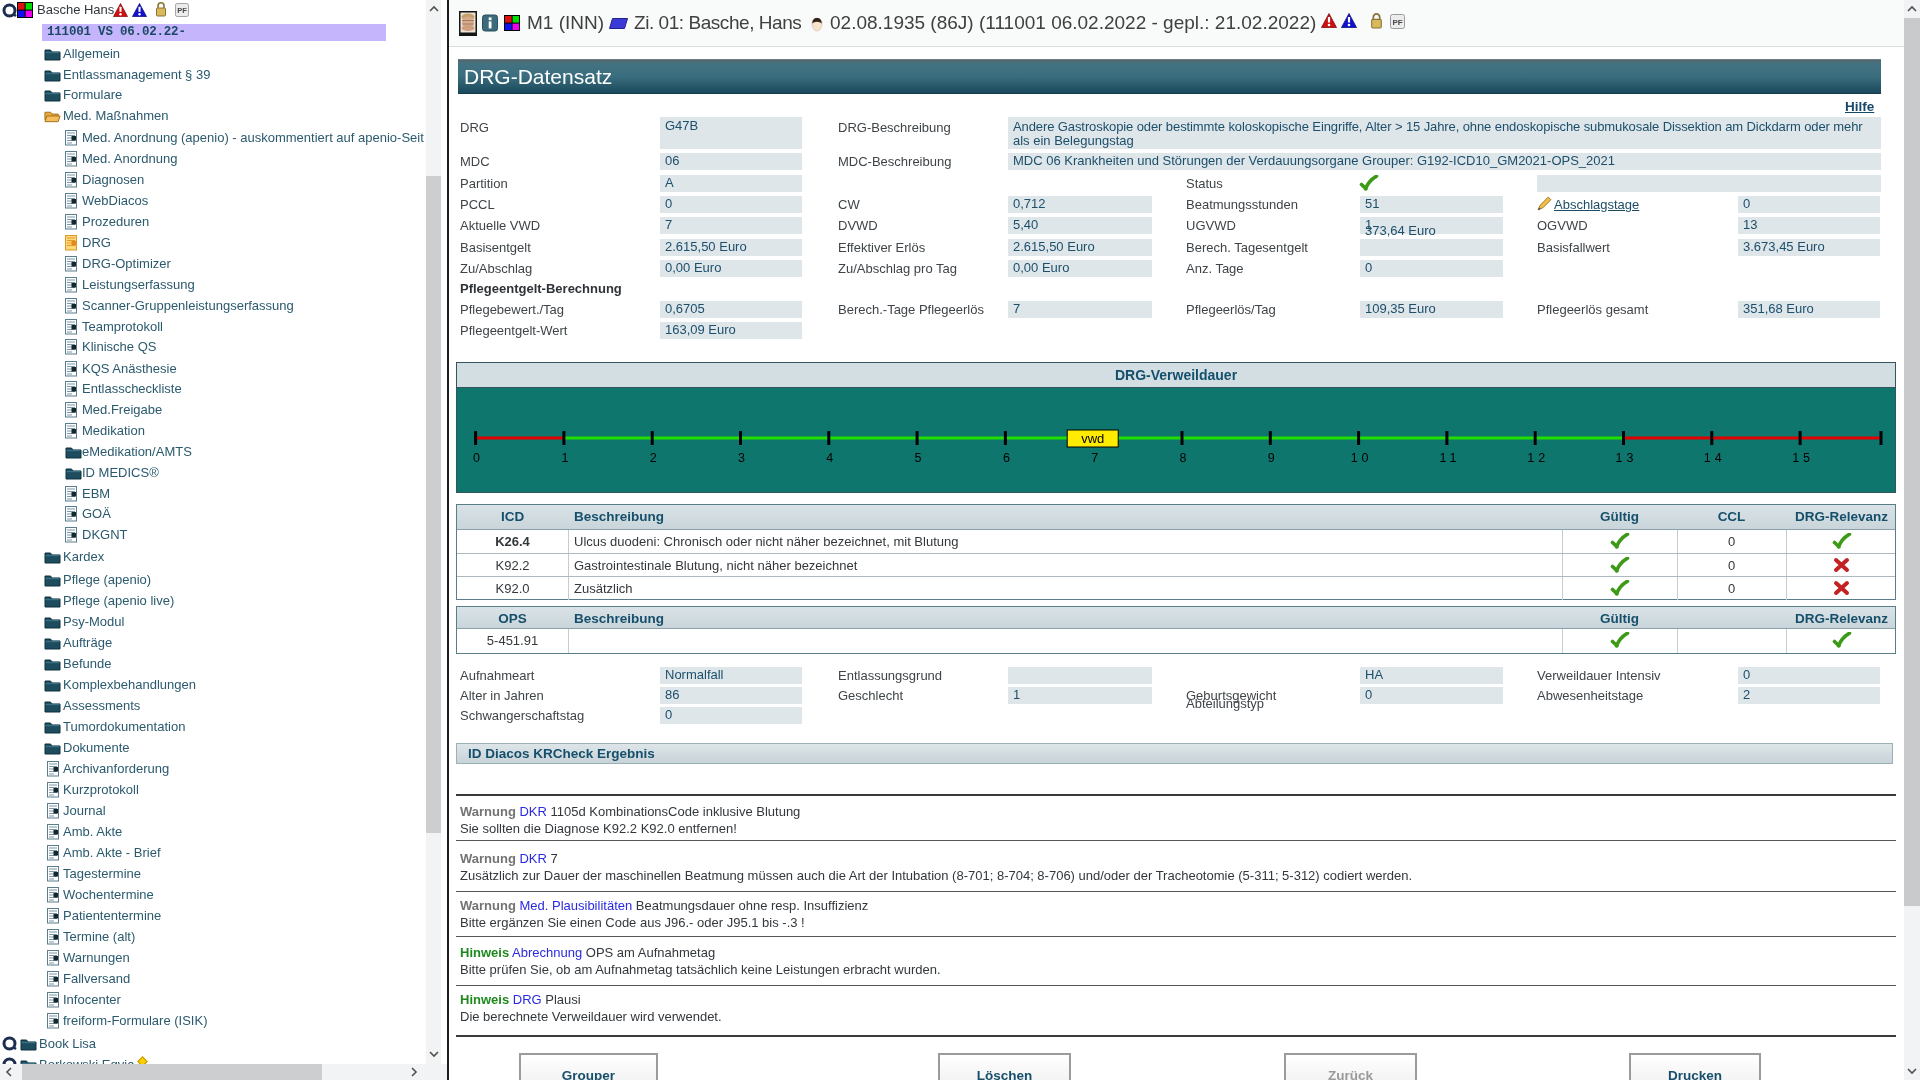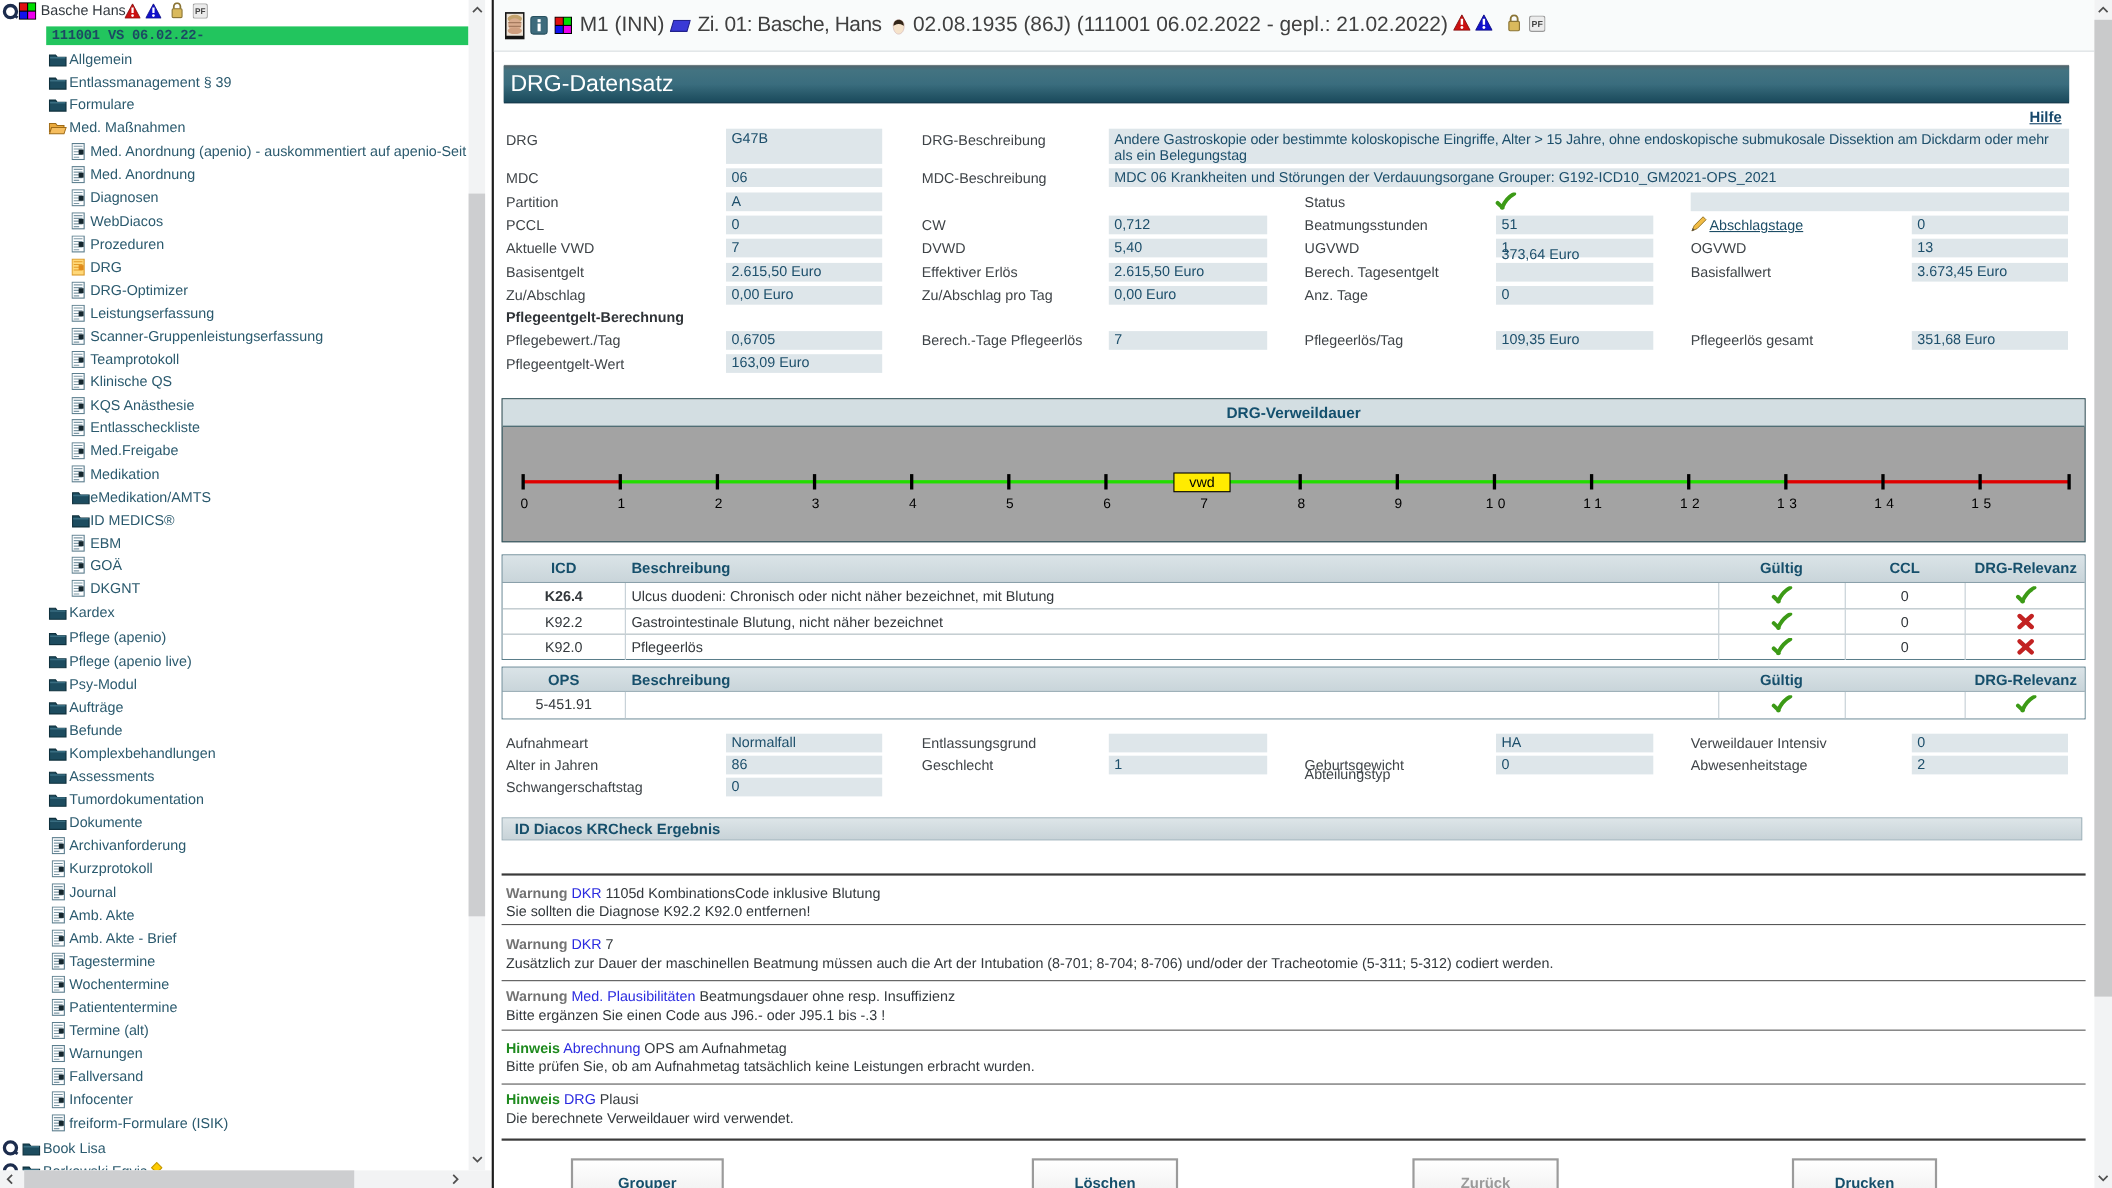--- a/index.html
+++ b/index.html
@@ -1,39 +1,39 @@
 <!DOCTYPE html>
 <html><head>
 <meta charset="utf-8">
 <style>
 *{margin:0;padding:0;box-sizing:border-box;}
 html,body{width:1920px;height:1080px;overflow:hidden;background:#fff;
   font-family:"Liberation Sans",sans-serif;}
 .abs{position:absolute;}
 #sidebar{position:absolute;left:0;top:0;width:447px;height:1080px;background:#fff;overflow:hidden;}
 .trow{position:absolute;white-space:nowrap;font-size:13px;color:#2b5a6e;height:21px;line-height:21px;}
-#selrow{position:absolute;left:42px;top:24px;width:384px;height:17px;background:#22c55e;
+#selrow{position:absolute;left:42px;top:24px;width:344px;height:17px;background:#c4b5fd;
   font-family:"Liberation Mono",monospace;font-weight:bold;font-size:12.5px;color:#1c4a63;
   line-height:17px;padding-left:5px;letter-spacing:-0.2px;}
 .sbtrack{position:absolute;background:#f2f3f4;}
 .sbthumb{position:absolute;background:#cdced0;}
 .chev{position:absolute;}
 #topbar{position:absolute;left:449px;top:0;width:1455px;height:47px;background:#f9fbfb;border-bottom:1px solid #d9dfe1;}
 .hdrtext{position:absolute;top:12px;font-size:19px;color:#404040;white-space:nowrap;}
 #drgbar{position:absolute;left:458px;top:59px;width:1423px;height:34px;
   background:linear-gradient(180deg,#50666e 0,#437381 12%,#3a6d7e 50%,#255667 82%,#1a4a5d 100%);
   border-top:1px solid #6f7d82;box-shadow:0 1px 0 #16394a;}
 #drgbar span{position:absolute;left:6px;top:5px;color:#fff;font-size:21px;}
 #hilfe{position:absolute;left:1845px;top:99px;width:32px;font-size:13.5px;font-weight:bold;
   color:#17486b;text-decoration:underline;}
 .lbl{position:absolute;font-size:13px;color:#3f4448;white-space:nowrap;line-height:17px;}
 .blbl{position:absolute;font-size:13px;font-weight:bold;color:#2f3337;white-space:nowrap;line-height:17px;}
 .box{position:absolute;background:#dee6ea;height:17px;}
 .val{position:absolute;font-size:13px;color:#1d4f6b;white-space:nowrap;line-height:14px;padding-left:5px;}
-#chart{position:absolute;left:456px;top:362px;width:1440px;height:131px;border:1px solid #33565e;background:#a3a3a3;}
+#chart{position:absolute;left:456px;top:362px;width:1440px;height:131px;border:1px solid #33565e;background:#0f766e;}
 #chartHdr{position:absolute;left:0;top:0;right:0;height:25px;background:#d3dee2;border-bottom:1px solid #33565e;
   text-align:center;font-size:14px;font-weight:bold;color:#14506e;line-height:25px;}
 .tnum{position:absolute;top:88px;font-size:12.5px;color:#000;transform:translateX(-50%);letter-spacing:4px;}
 .dtab{position:absolute;left:456px;width:1440px;border:1px solid #5a7d8a;}
 .dhead{background:linear-gradient(180deg,#dae3e7 0,#c9d5da 100%);border-bottom:1px solid #8aa0aa;
   font-size:13.5px;font-weight:bold;color:#164f6b;}
 .dcell{position:absolute;white-space:nowrap;}
 .drow{font-size:13px;color:#33383c;background:#fff;}
 .drow + .drow{border-top:1px solid #adb9bf;}
 #krbar{position:absolute;left:456px;top:743px;width:1437px;height:21px;
@@ -578,21 +578,21 @@
       <svg class="abs" style="left:1376.0px;top:3px;" width="17" height="16">
         <use href="#cross"></use>
       </svg>
       <div class="abs" style="left:111px;top:0;width:1px;height:23px;background:#c3ced4;"></div>
       <div class="abs" style="left:1105px;top:0;width:1px;height:23px;background:#c3ced4;"></div>
       <div class="abs" style="left:1220px;top:0;width:1px;height:23px;background:#c3ced4;"></div>
       <div class="abs" style="left:1329px;top:0;width:1px;height:23px;background:#c3ced4;"></div>
     </div>
     <div style="position:relative;height:23px;" class="drow">
       <div class="dcell" style="left:55.5px;top:4px;transform:translateX(-50%);text-align:center;">K92.0</div>
-      <div class="dcell" style="left:117px;top:4px;">Pflegeerlös</div>
+      <div class="dcell" style="left:117px;top:4px;">Zusätzlich</div>
       <svg class="abs" style="left:1152.5px;top:3px;" width="20" height="16">
         <use href="#check"></use>
       </svg>
       <div class="dcell" style="left:1274.5px;top:4px;transform:translateX(-50%);">0</div>
       <svg class="abs" style="left:1376.0px;top:3px;" width="17" height="16">
         <use href="#cross"></use>
       </svg>
       <div class="abs" style="left:111px;top:0;width:1px;height:23px;background:#c3ced4;"></div>
       <div class="abs" style="left:1105px;top:0;width:1px;height:23px;background:#c3ced4;"></div>
       <div class="abs" style="left:1220px;top:0;width:1px;height:23px;background:#c3ced4;"></div>

